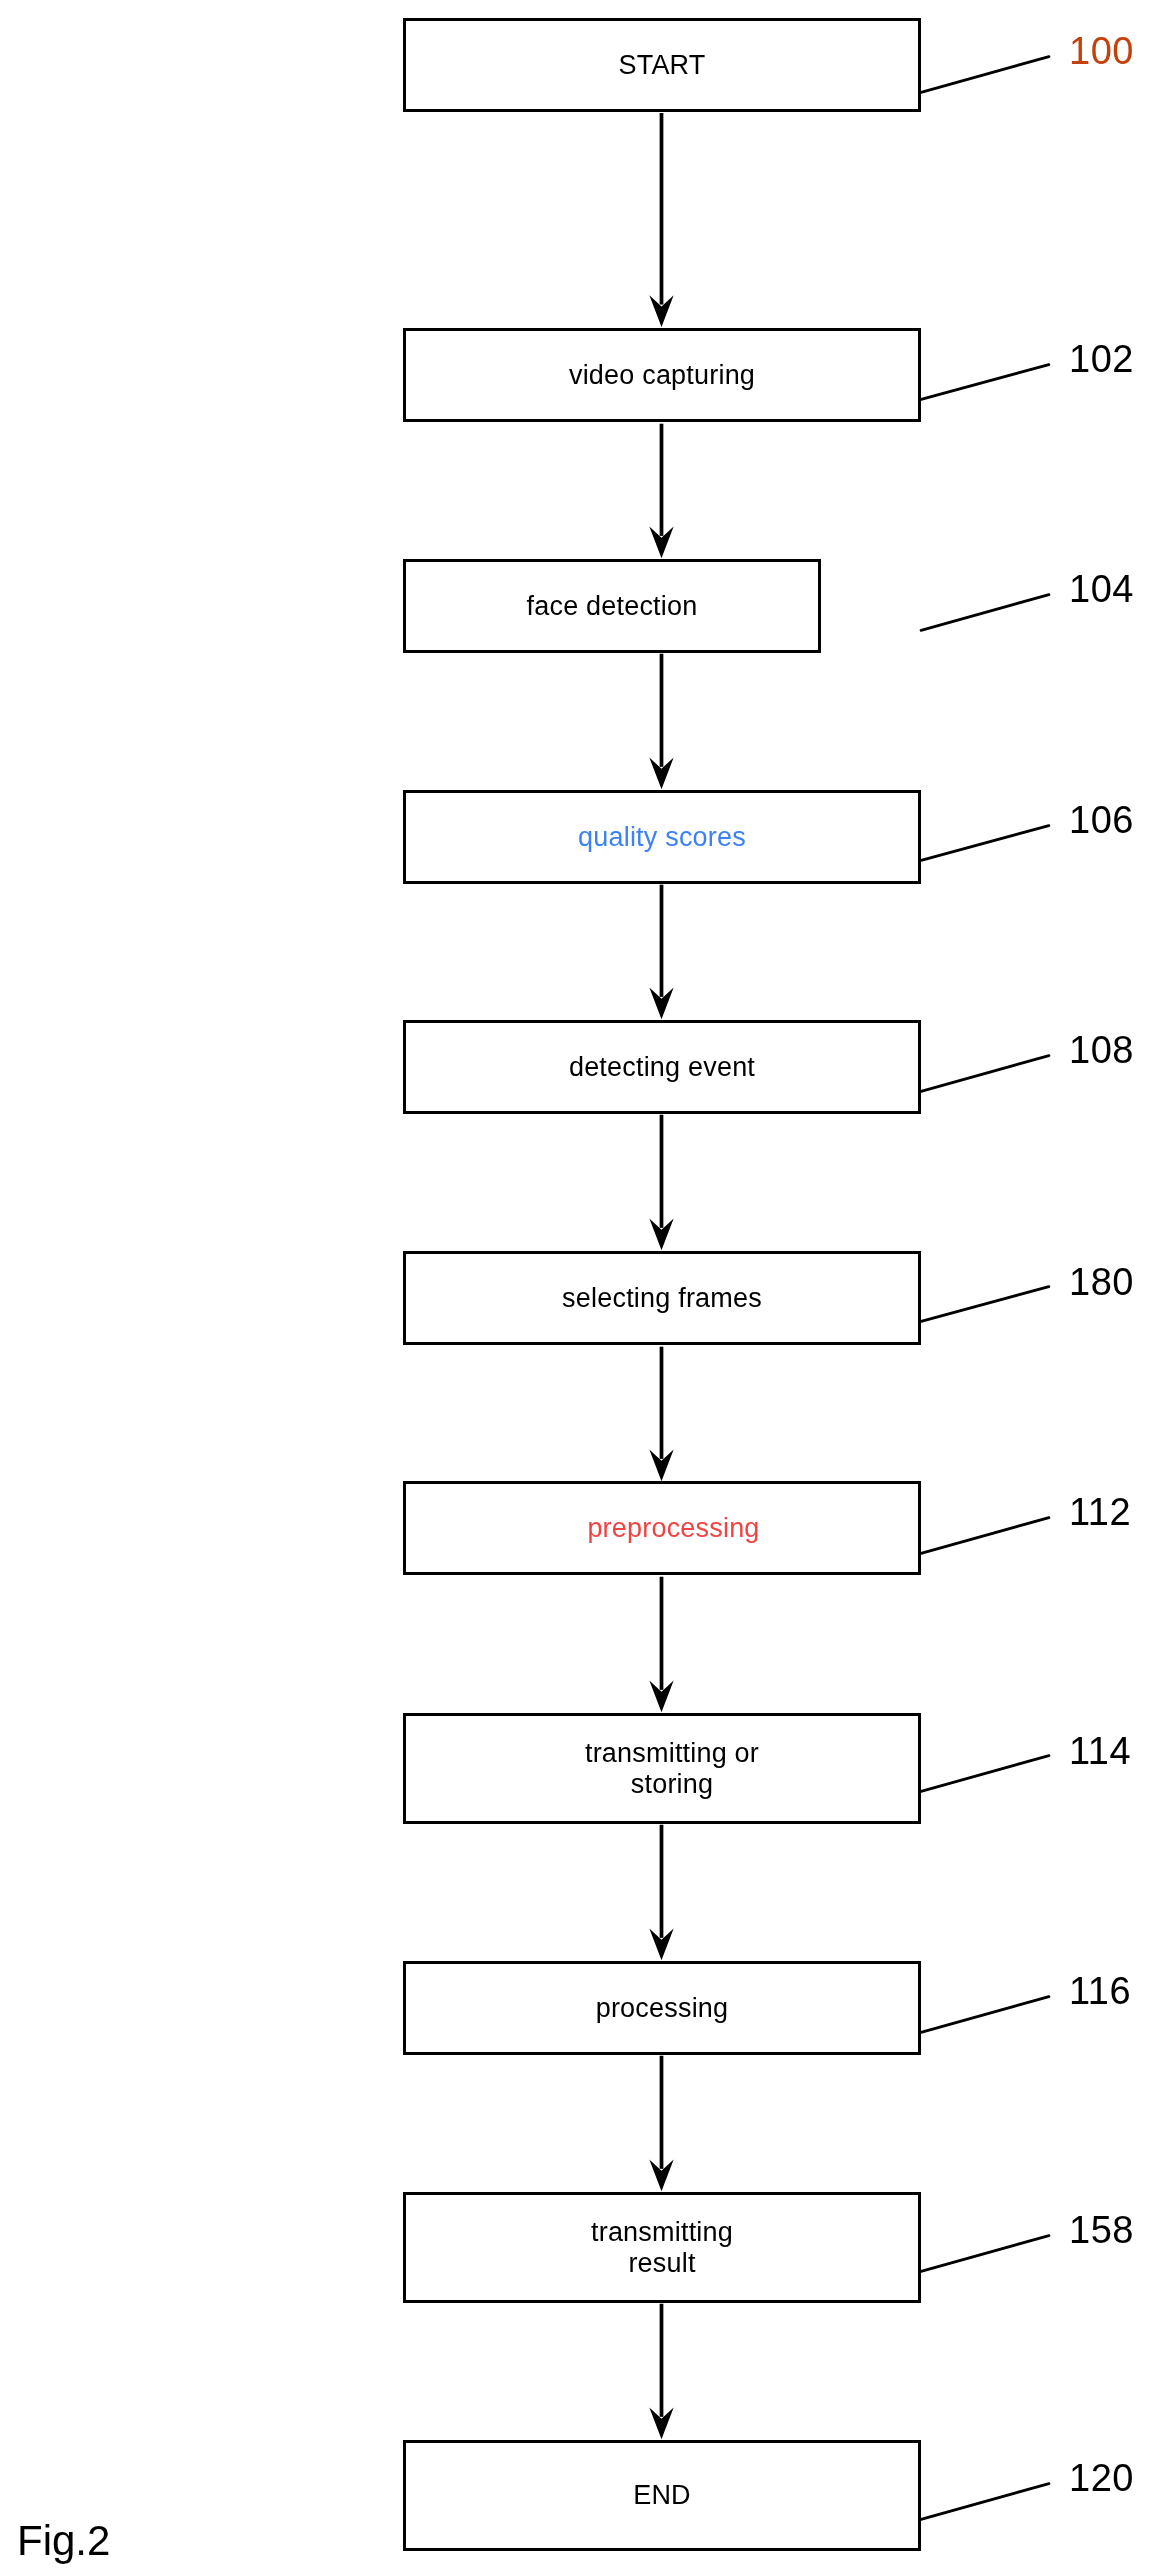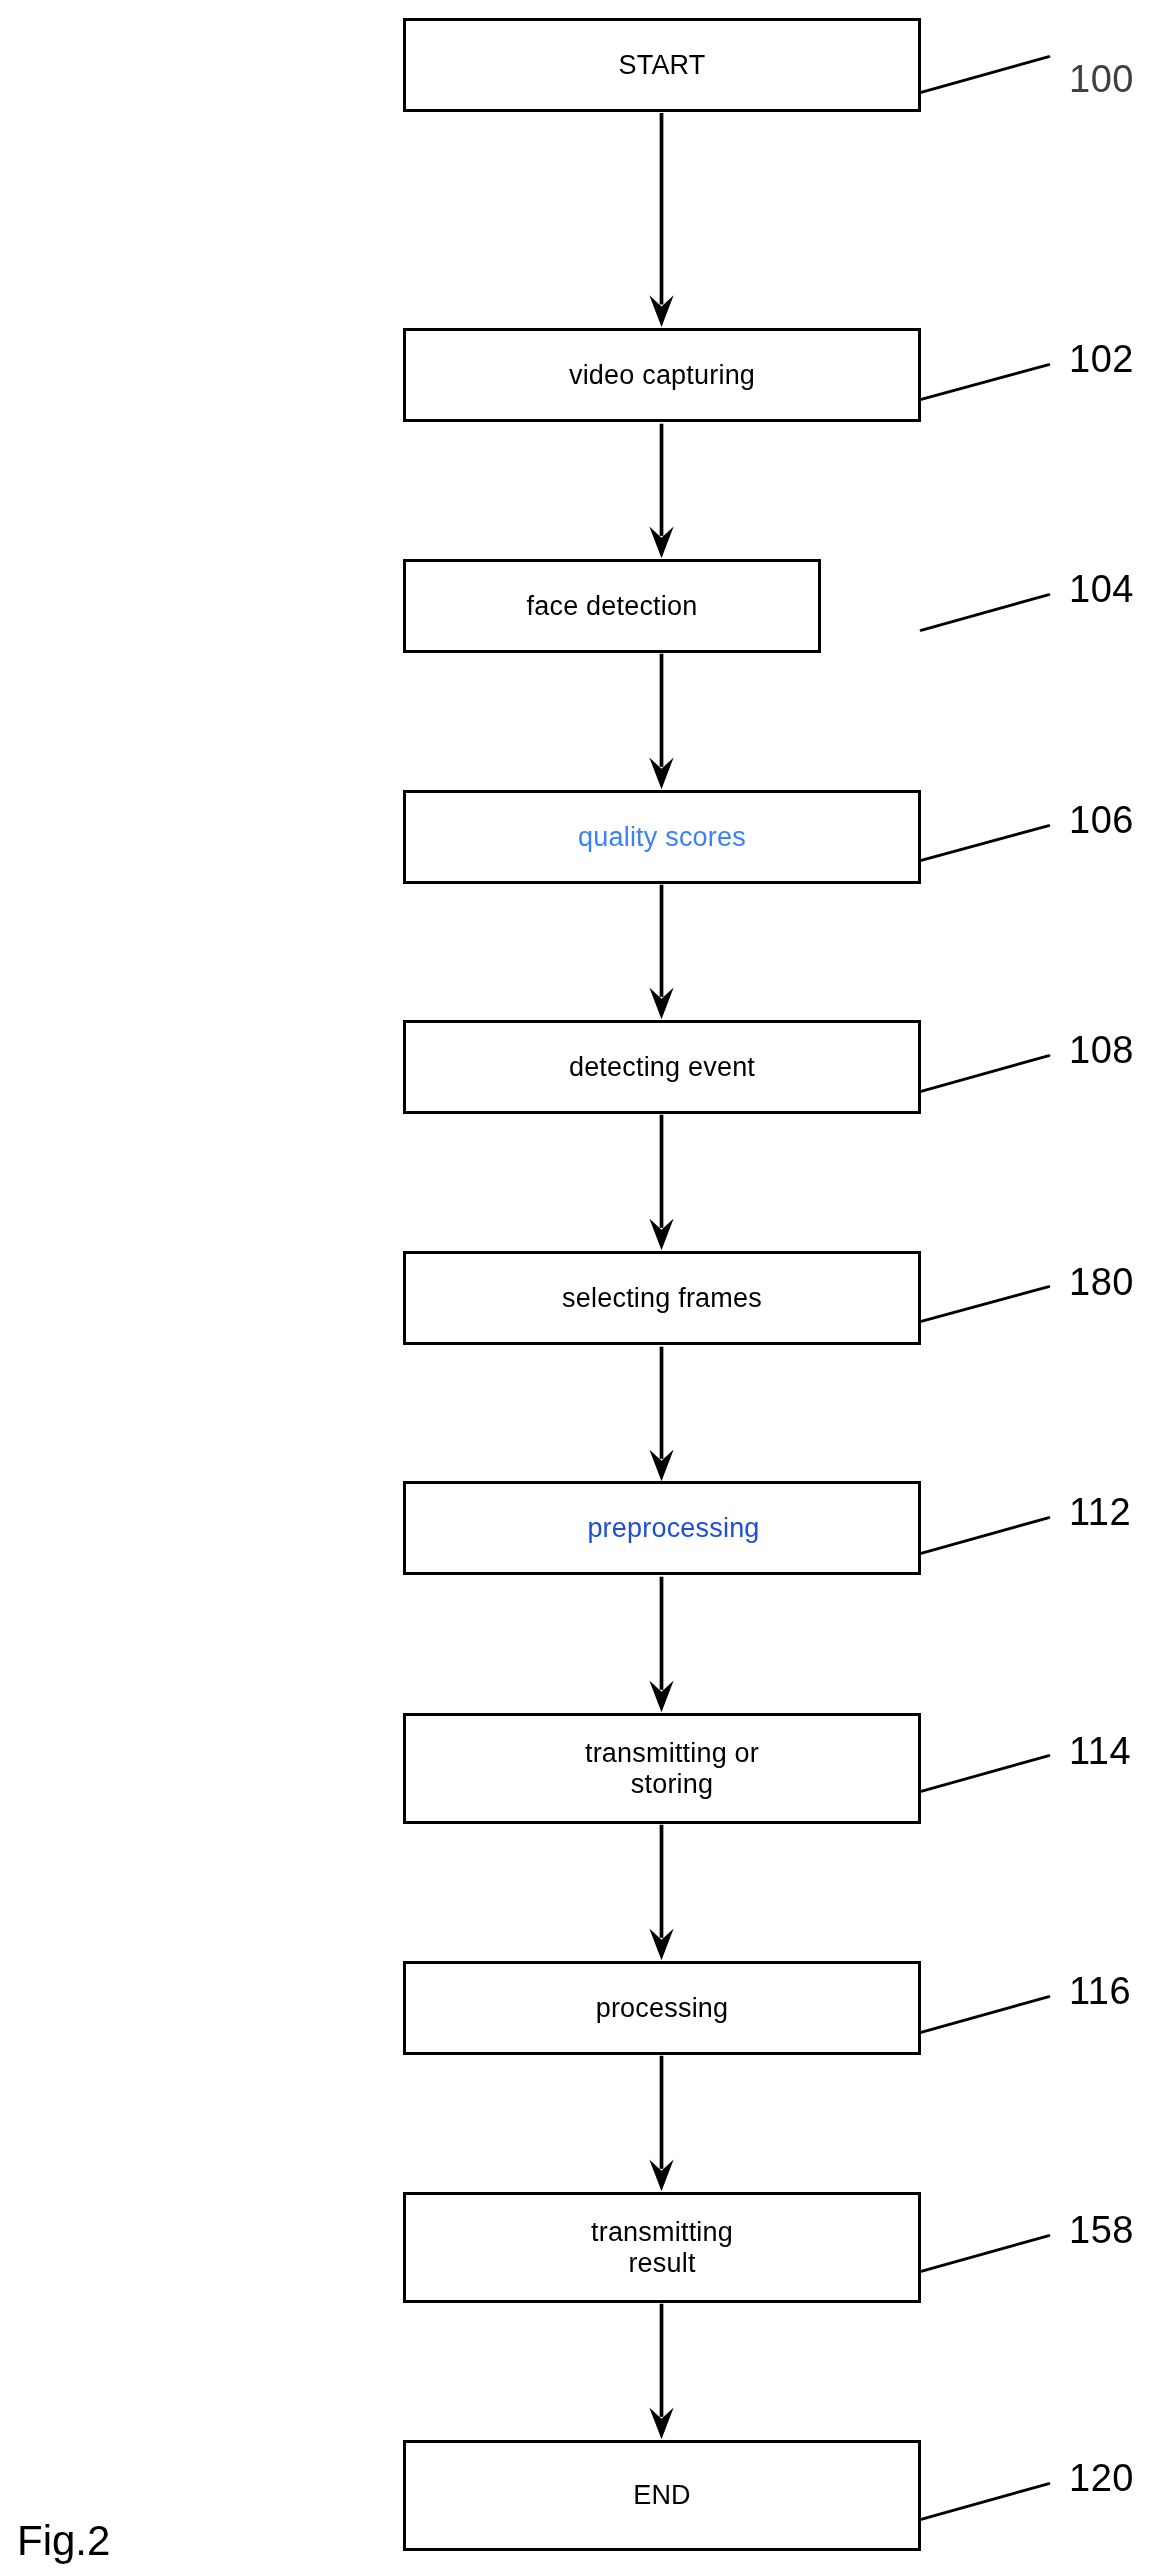--- a/index.html
+++ b/index.html
@@ -82,21 +82,21 @@
       <div class="flow-box" style="left: 403px; top: 790px; width: 518px; height: 94px; border-color: rgb(0, 0, 0);">
         <span class="box-label" style="color: #3b82f6;">quality scores</span>
       </div>
       <div class="flow-box" style="left: 403px; top: 1020px; width: 518px; height: 94px; border-color: rgb(0, 0, 0);">
         <span class="box-label" style="color: rgb(0, 0, 0);">detecting event</span>
       </div>
       <div class="flow-box" style="left: 403px; top: 1251px; width: 518px; height: 94px; border-color: rgb(0, 0, 0);">
         <span class="box-label" style="color: rgb(0, 0, 0);">selecting frames</span>
       </div>
       <div class="flow-box" style="left: 403px; top: 1481px; width: 518px; height: 94px; border-color: rgb(0, 0, 0);">
-        <span class="box-label" style="color: #1d4ed8; margin-left: 23px;">preprocessing</span>
+        <span class="box-label" style="color: #ef4444; margin-left: 23px;">preprocessing</span>
       </div>
       <div class="flow-box" style="left: 403px; top: 1713px; width: 518px; height: 111px; border-color: rgb(0, 0, 0); padding-left: 20px;">
         <span class="box-label" style="color: rgb(0, 0, 0);">transmitting or
 storing</span>
       </div>
       <div class="flow-box" style="left: 403px; top: 1961px; width: 518px; height: 94px; border-color: rgb(0, 0, 0);">
         <span class="box-label" style="color: rgb(0, 0, 0);">processing</span>
       </div>
       <div class="flow-box" style="left: 403px; top: 2192px; width: 518px; height: 111px; border-color: rgb(0, 0, 0);">
         <span class="box-label" style="color: rgb(0, 0, 0);">transmitting
@@ -167,21 +167,21 @@
           <path d="M10,111 L23,145 L36,111 L23,123 Z" fill="#000000"></path>
         </svg>
       </div>
     </div>
   <div id="numerals-layer">
       <div class="leader" style="left: 915px; top: 51px;">
         <svg width="140" height="47" viewBox="0 0 148 50">
           <line x1="6" y1="44" x2="142" y2="6" stroke="#000000" stroke-width="3" stroke-linecap="round"></line>
         </svg>
       </div>
-      <div class="ref-num" style="left: 1069px; top: 30px; color: #404040; margin-top: 28px;">100</div>
+      <div class="ref-num" style="left: 1069px; top: 30px; color: #c2410c;">100</div>
       <div class="leader" style="left: 915px; top: 359px;">
         <svg width="140" height="46" viewBox="0 0 148 49">
           <line x1="6" y1="43" x2="142" y2="6" stroke="#000000" stroke-width="3" stroke-linecap="round"></line>
         </svg>
       </div>
       <div class="ref-num" style="left: 1069px; top: 338px; color: rgb(0, 0, 0);">102</div>
       <div class="leader" style="left: 915px; top: 589px;">
         <svg width="140" height="47" viewBox="0 0 148 50">
           <line x1="6" y1="44" x2="142" y2="6" stroke="#000000" stroke-width="3" stroke-linecap="round"></line>
         </svg>

